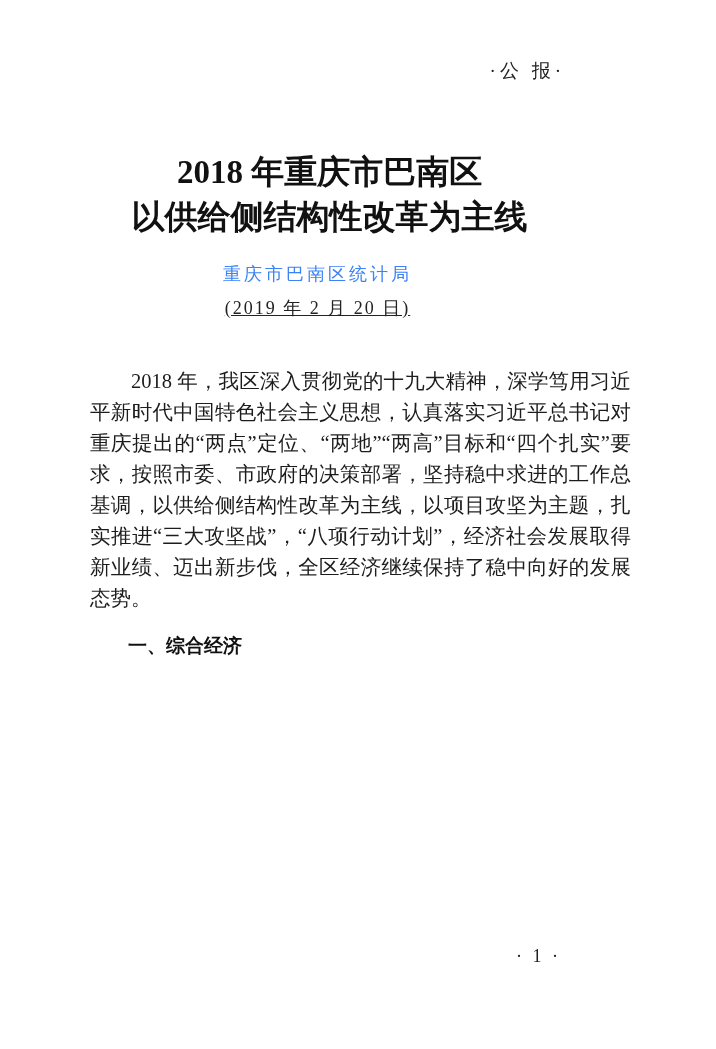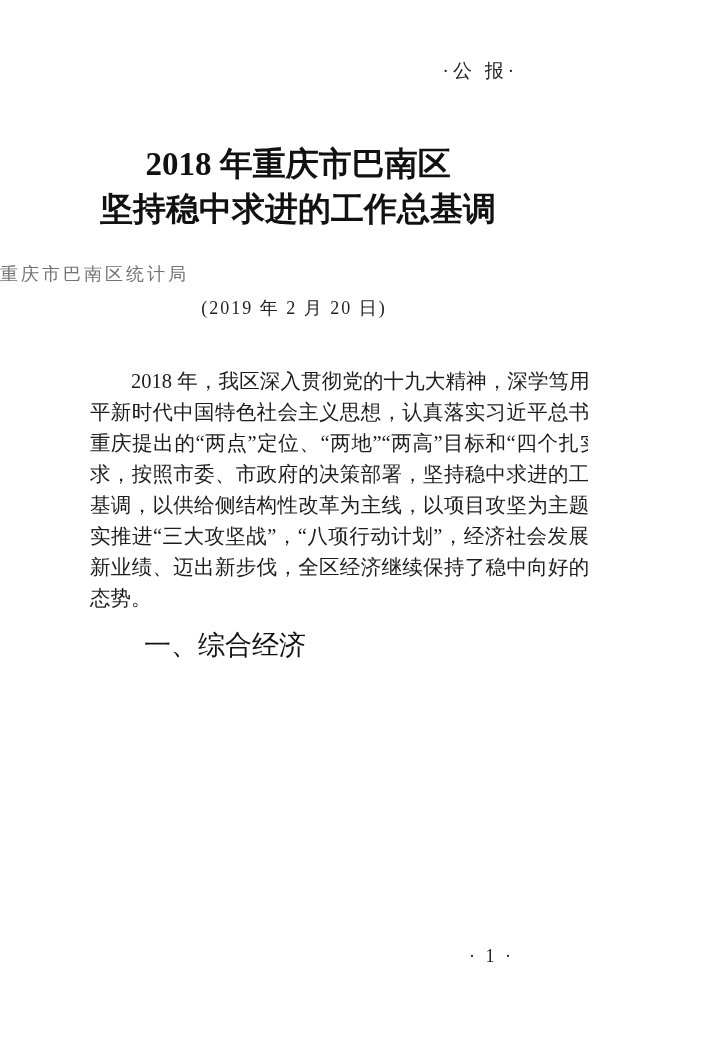--- a/index.html
+++ b/index.html
@@ -8,84 +8,85 @@
     background: #ffffff;
   }
   .page {
     position: relative;
     width: 588px;
     height: 1049px;
     background: #ffffff;
     color: #1c1c1c;
     font-family: "Liberation Serif", "DejaVu Serif", serif;
     overflow: hidden;
+    padding-left: 47px;
   }
   .running-head {
     position: absolute;
     top: 58px;
     right: 70px;
     font-size: 19px;
     letter-spacing: 4px;
     color: #222222;
   }
   .doc-title {
     position: absolute;
     top: 138px;
     left: 0;
     width: 100%;
     text-align: center;
     font-weight: bold;
     font-size: 33px;
     line-height: 45px;
     color: #111111;
-    margin: 4px;
+    margin: 12px;
   }
   .byline {
     position: absolute;
     top: 262px;
     left: 0;
     width: 100%;
     display: flex;
     justify-content: center;
     gap: 54px;
     font-size: 18px;
     letter-spacing: 3px;
-    color: #737373;
-    flex-direction: column;
+    color: #3b82f6;
   }
   .pub-date {
     position: absolute;
     top: 296px;
     left: 0;
     width: 100%;
     text-align: center;
     font-size: 18px;
     letter-spacing: 2px;
     color: #222222;
+    text-decoration: underline;
   }
   .doc-body {
     position: absolute;
     top: 350px;
     left: 74px;
     width: 573px;
     font-size: 20.5px;
     line-height: 31px;
     text-align: justify;
     color: #1c1c1c;
   }
   .doc-body p {
     margin: 16px;
     text-indent: 2em;
   }
   .section-heading {
     margin: 0;
     text-indent: 2em;
-    font-size: 27px;
+    font-size: 19px;
     line-height: 31px;
-    font-weight: normal;
+    font-weight: bold;
     font-family: "Liberation Sans", "DejaVu Sans", sans-serif;
     color: #111111;
   }
   .page-number {
     position: absolute;
     top: 946px;
     right: 74px;
     font-size: 18px;
     letter-spacing: 3px;
     color: #222222;
@@ -93,21 +94,21 @@
 </style>
 </head>
 <body>
 
 <div class="page">
 
   <div class="running-head">·公 报·</div>
 
   <h1 class="doc-title">
     <span>2018 年重庆市巴南区</span><br>
-    <span>坚持稳中求进的工作总基调</span>
+    <span>以供给侧结构性改革为主线</span>
   </h1>
 
   <div class="byline">
     <span>重庆市巴南区统计局</span>
   </div>
 
   <div class="pub-date">(2019 年 2 月 20 日)</div>
 
   <div class="doc-body">
     <p>2018 年，我区深入贯彻党的十九大精神，深学笃用习近平新时代中国特色社会主义思想，认真落实习近平总书记对重庆提出的“两点”定位、“两地”“两高”目标和“四个扎实”要求，按照市委、市政府的决策部署，坚持稳中求进的工作总基调，以供给侧结构性改革为主线，以项目攻坚为主题，扎实推进“三大攻坚战”，“八项行动计划”，经济社会发展取得新业绩、迈出新步伐，全区经济继续保持了稳中向好的发展态势。</p>

